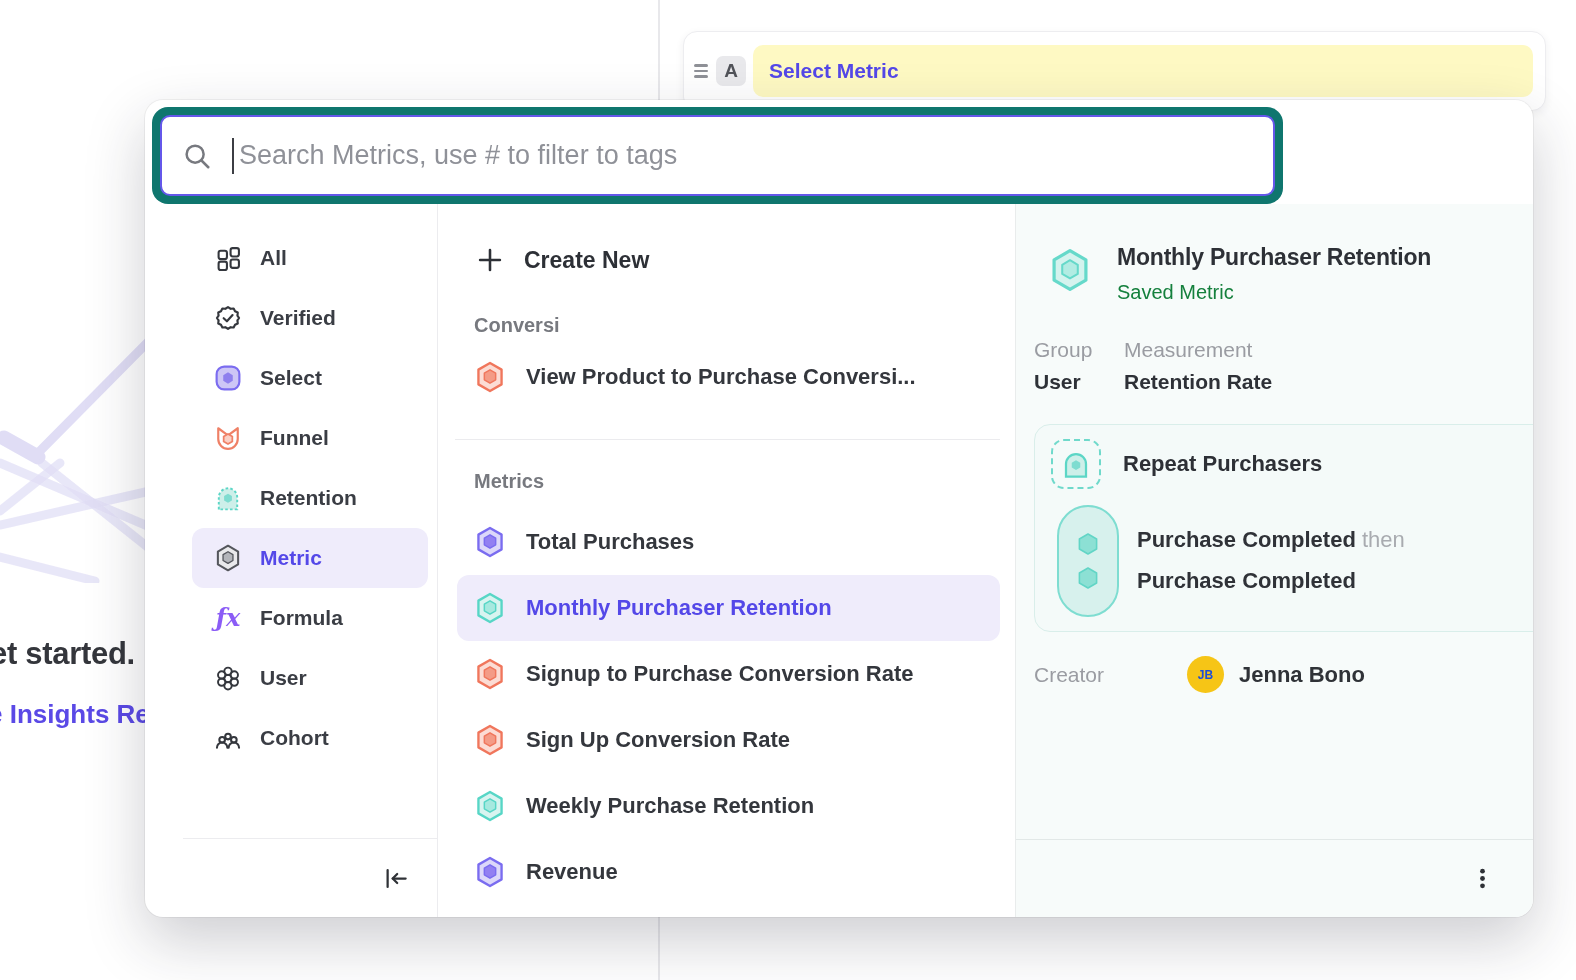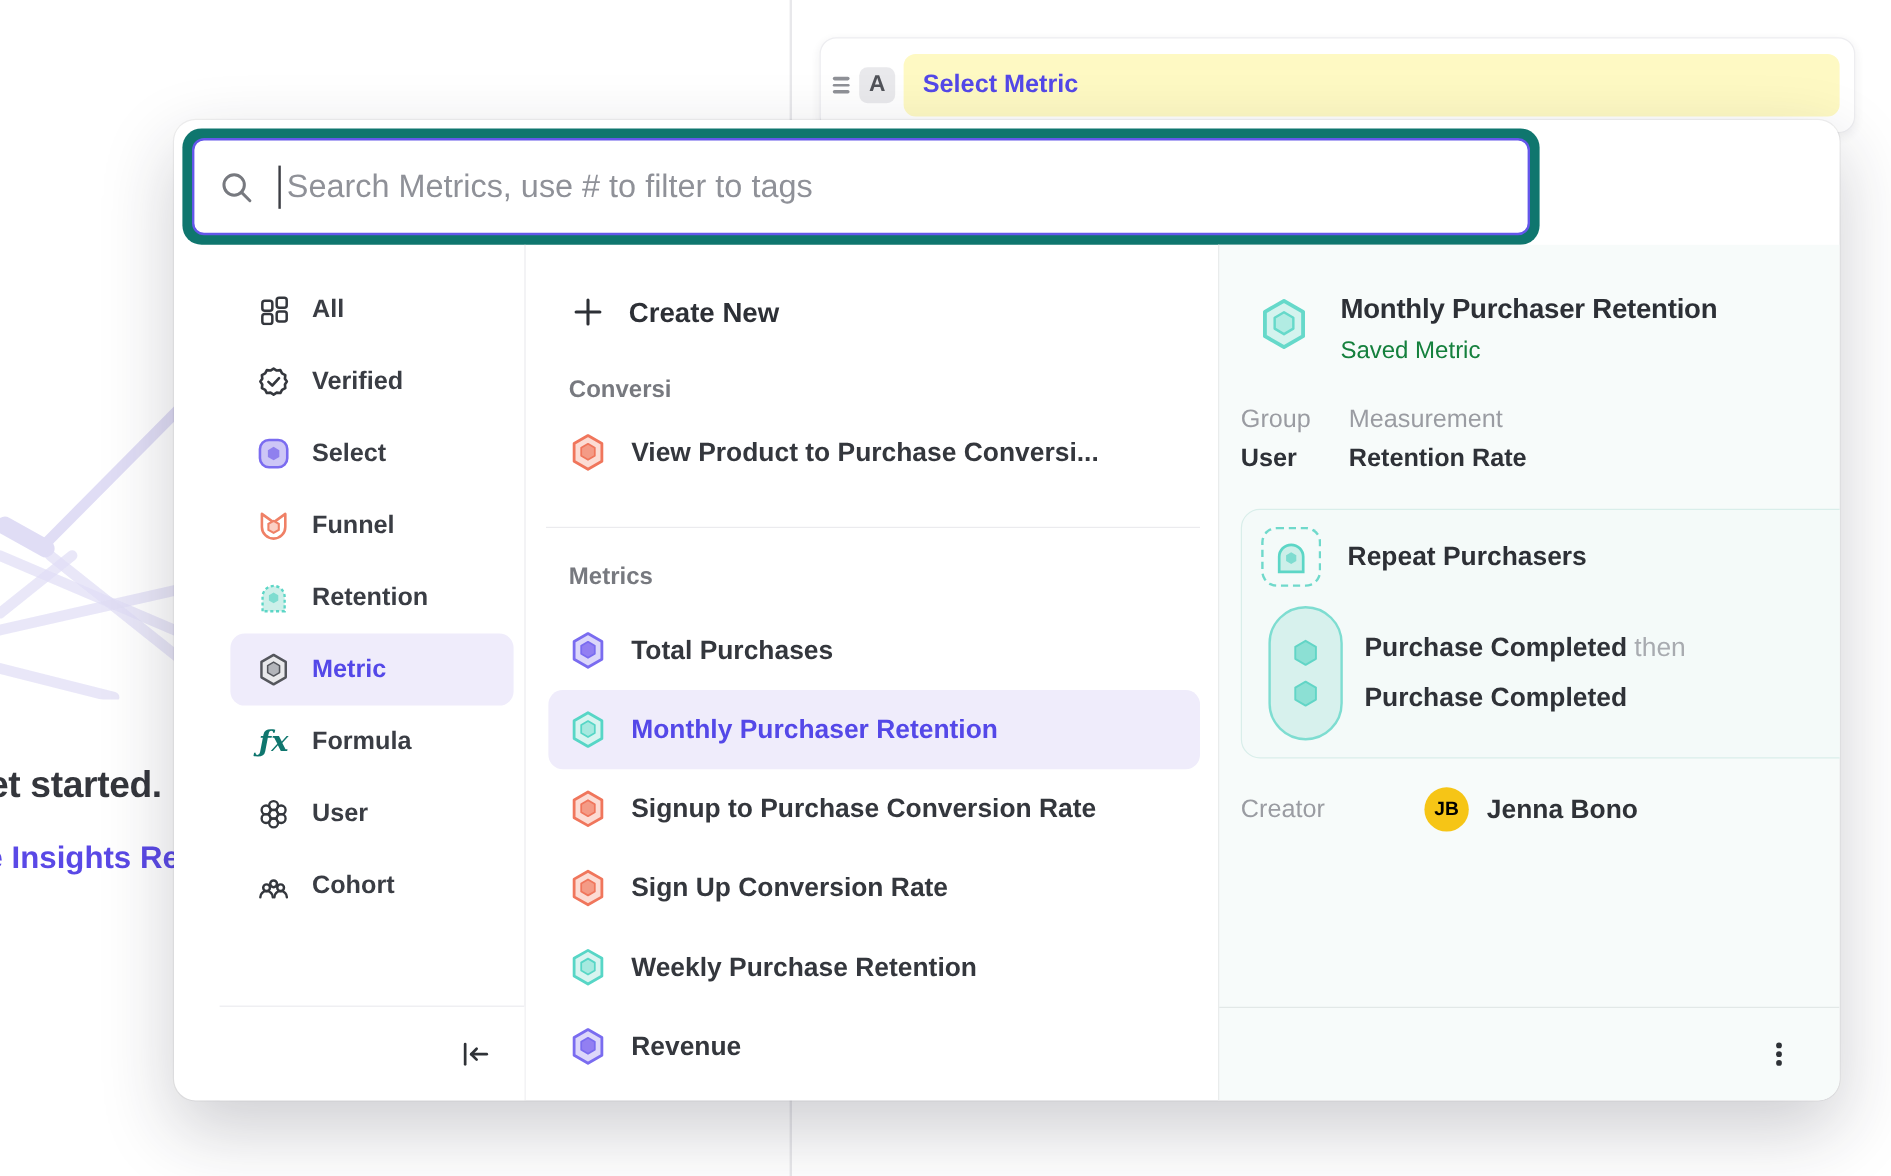--- a/index.html
+++ b/index.html
@@ -39,21 +39,21 @@
 
   .body{position:absolute;left:0;top:104px;right:0;bottom:0;display:flex;margin-left:38px;}
 
   
   .sidebar{width:255px;flex:none;border-right:1px solid #ececef;position:relative;
            padding-top:24px;box-sizing:border-box;}
   .side-item{height:60px;display:flex;align-items:center;padding-left:23px;gap:19px;font-size:21px;
              font-weight:600;color:#3a3d44;margin:0 9px;border-radius:12px;cursor:pointer;}
   .side-item.sel{background:#efecfb;color:#5448e8;}
   .si-icon{width:26px;height:26px;display:flex;align-items:center;justify-content:center;flex:none;}
-  .fx-glyph{font-family:"DejaVu Serif",serif;font-style:italic;font-weight:600;font-size:24px;color:#0f766e;line-height:1;text-align:right;}
+  .fx-glyph{font-family:"DejaVu Serif",serif;font-style:italic;font-weight:600;font-size:24px;color:#8b5cf6;line-height:1;text-align:right;}
   .side-footer{position:absolute;left:0;bottom:0;width:100%;height:79px;border-top:1px solid #ececef;
                background:#fff;display:flex;align-items:center;justify-content:flex-end;
                padding-right:28px;box-sizing:border-box;}
   .collapse{cursor:pointer;display:flex;}
 
   
   .list{width:577px;flex:none;position:relative;padding-top:32px;box-sizing:border-box;}
   .create-new{display:flex;align-items:center;gap:20px;padding-left:38px;height:48px;font-size:23px;
               font-weight:700;color:#2d3036;cursor:pointer;}
   .sect-label{font-size:20px;font-weight:600;color:#77797f;padding-left:36px;margin-top:30px;}
@@ -89,22 +89,22 @@
   .dash-ico{width:50px;height:50px;border:2.5px dashed #6fd9cb;border-radius:13px;box-sizing:border-box;
             display:flex;align-items:center;justify-content:center;flex:none;}
   .d-card-title{font-size:22px;font-weight:700;color:#2d3036;}
   .capsule{position:absolute;left:22px;top:80px;width:62px;height:112px;border:2px solid #7eddd1;
            background:#d7f1ed;border-radius:32px;box-sizing:border-box;display:flex;flex-direction:column;
            align-items:center;justify-content:center;gap:10px;}
   .steps{position:absolute;left:102px;top:94px;font-size:22px;font-weight:700;color:#2f3238;line-height:41px;}
   .then{color:#a8abb0;font-weight:400;}
   .d-creator{position:absolute;left:18px;top:452px;display:flex;align-items:center;}
   .c-label{font-size:21px;color:#9a9ca2;width:153px;flex:none;}
-  .avatar{width:37px;height:37px;border-radius:50%;background:#f6c516;color:#000000;font-weight:700;
-          font-size:16px;display:flex;align-items:center;justify-content:center;margin-right:15px;flex:none;}
+  .avatar{width:37px;height:37px;border-radius:50%;background:#f6c516;color:#1d4ed8;font-weight:700;
+          font-size:12px;display:flex;align-items:center;justify-content:center;margin-right:15px;flex:none;}
   .c-name{font-size:22px;font-weight:600;color:#2f3237;}
   .d-footer{position:absolute;left:0;bottom:0;width:100%;height:78px;border-top:1px solid #e2e8e7;
             display:flex;align-items:center;justify-content:flex-end;padding-right:38px;box-sizing:border-box;}
   .kebab{cursor:pointer;display:flex;}
 </style>
 </head>
 <body>
 
 <svg width="0" height="0" style="position:absolute">
   <defs>

